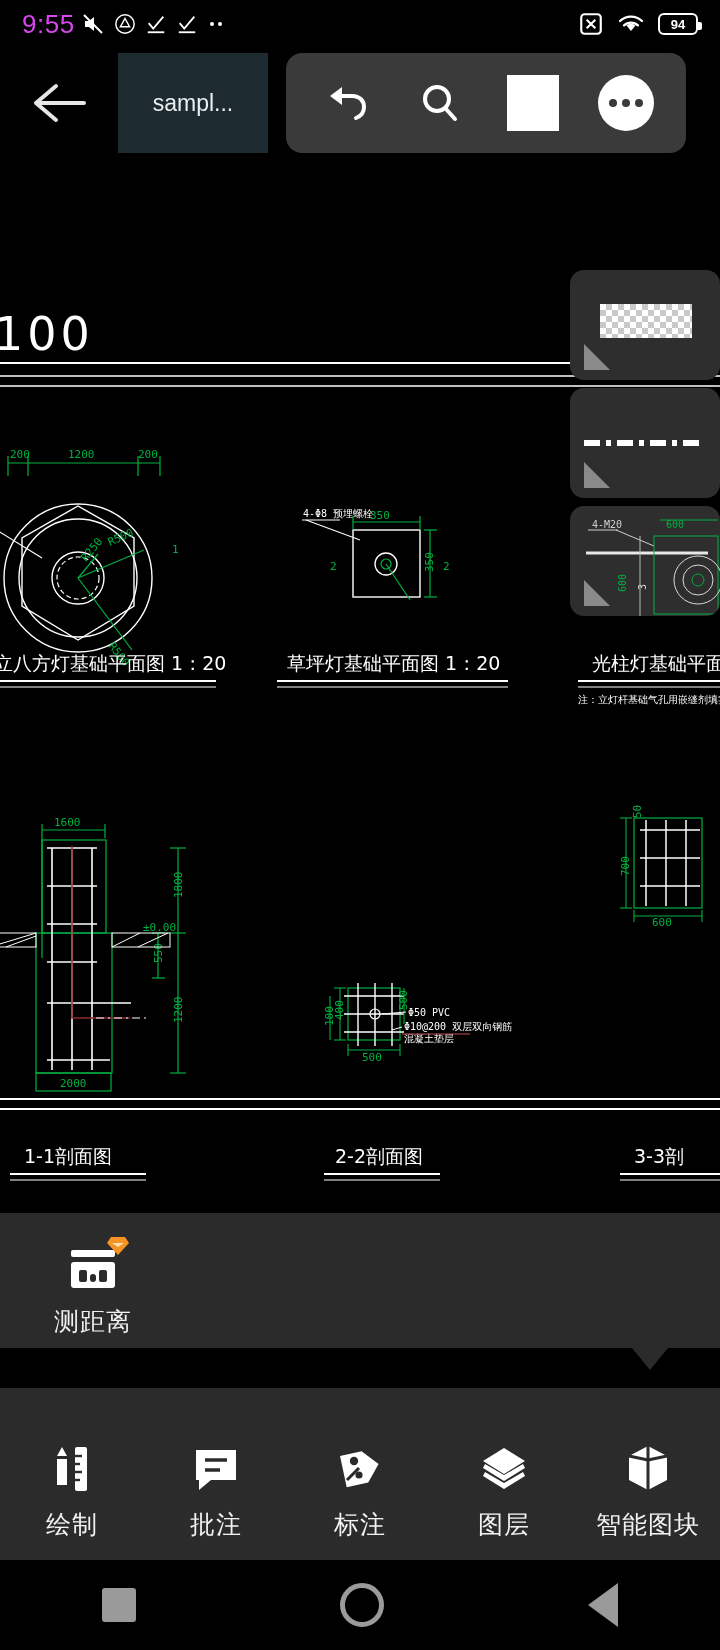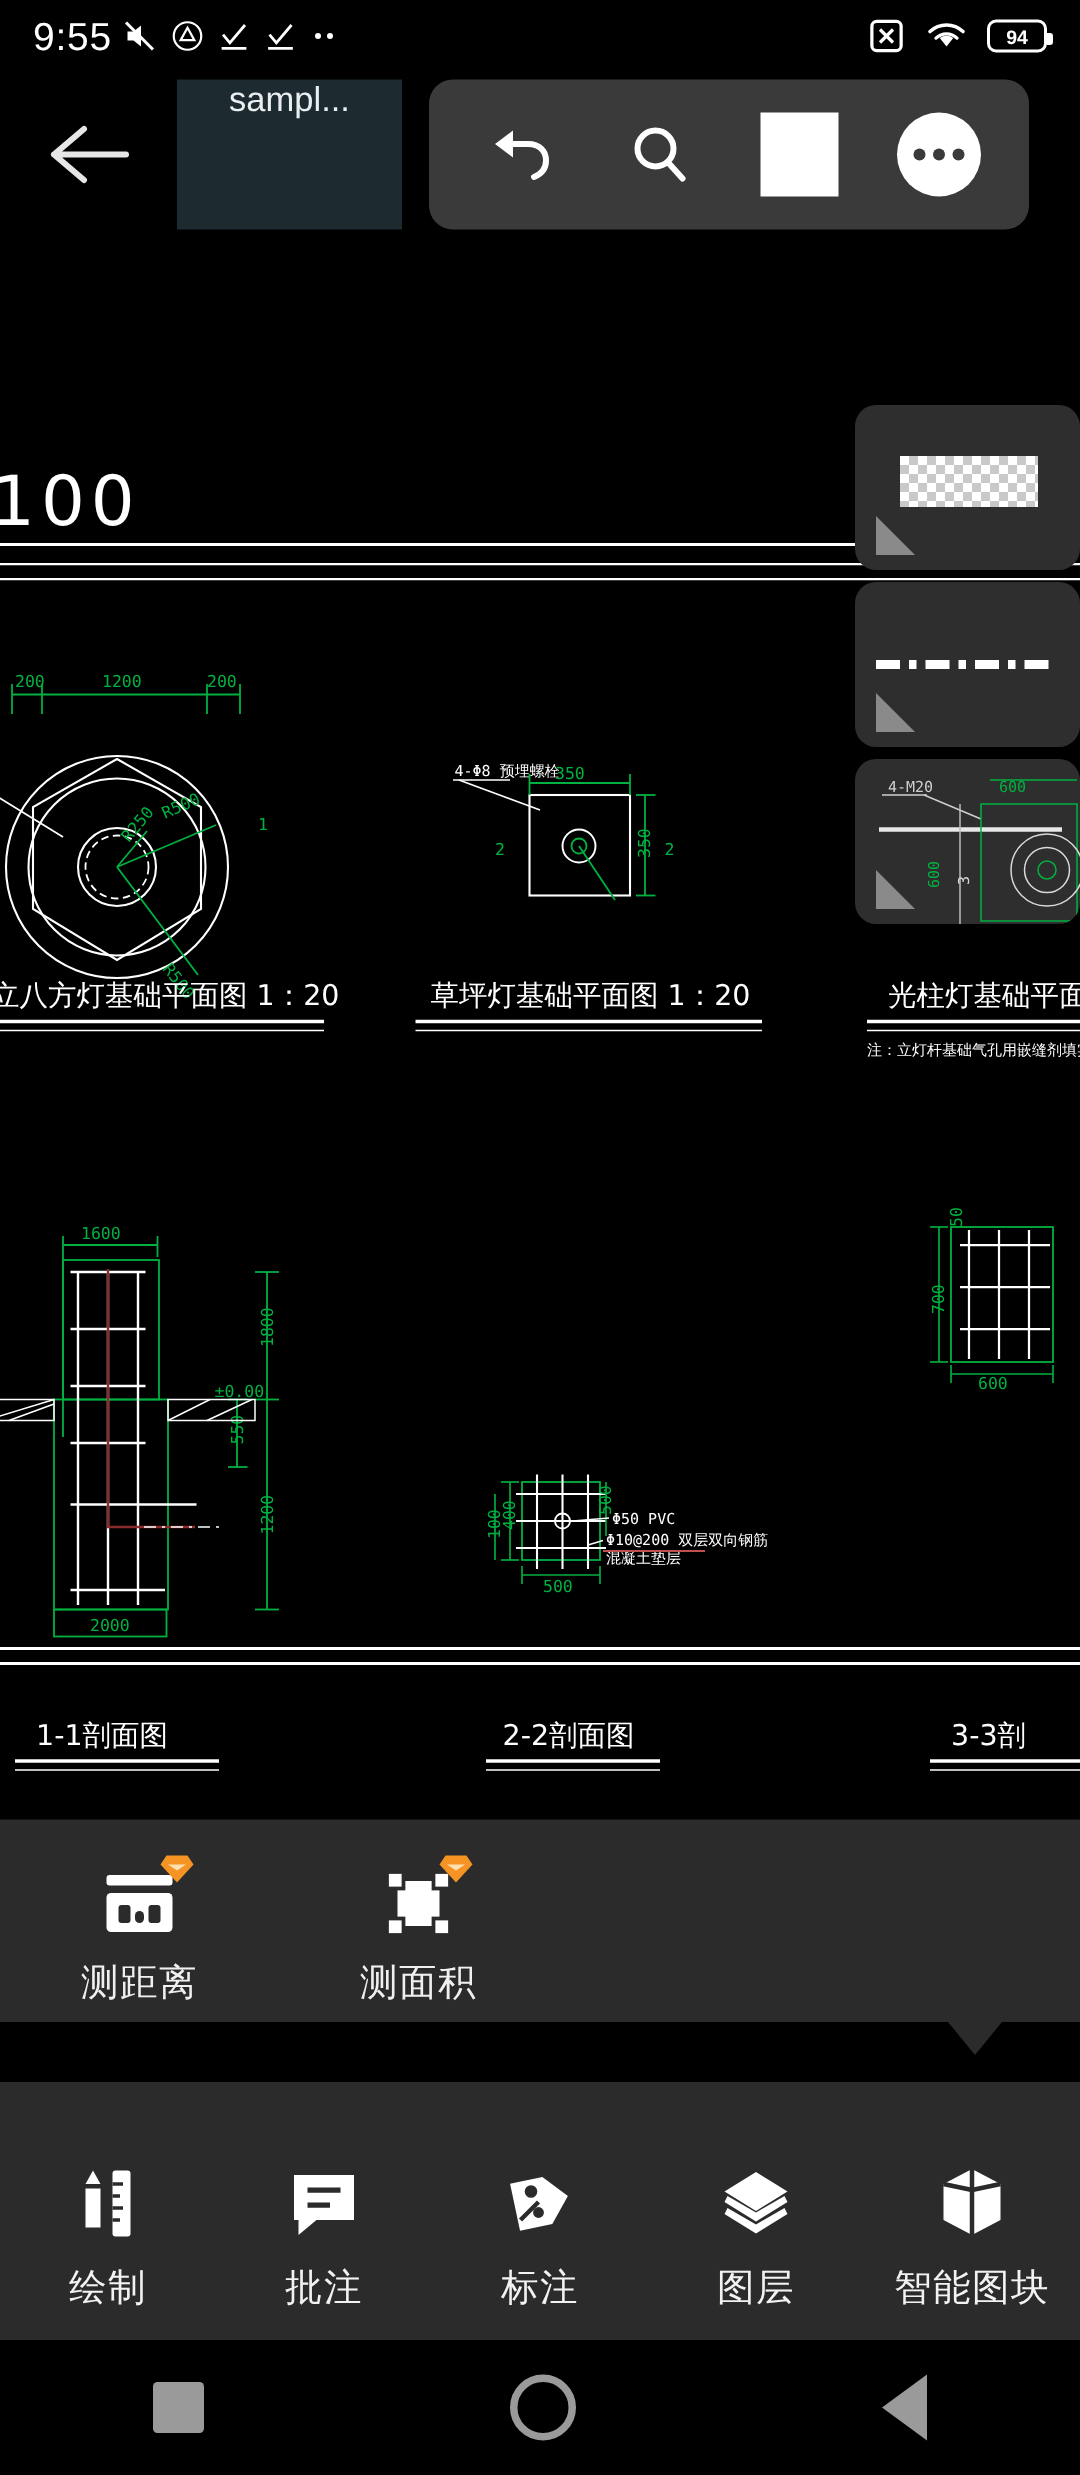--- a/index.html
+++ b/index.html
@@ -2,34 +2,34 @@
 <html><head>
 <meta charset="utf-8">
 <style>
   * { margin:0; padding:0; box-sizing:border-box; }
   html,body { width:720px; height:1650px; background:#000; overflow:hidden; }
   body { font-family:"Liberation Sans","DejaVu Sans",sans-serif; color:#fff; }
 
   
   .statusbar{ position:absolute; top:0; left:0; width:720px; height:48px;
     display:flex; align-items:center; padding:0 22px; background:#000; }
-  .sb-time{ font-size:26px; font-weight:400; letter-spacing:.5px; color:#ffffff; }
+  .sb-time{ font-size:26px; font-weight:400; letter-spacing:.5px; color:#d946ef; }
   .sb-icons-left{ display:flex; align-items:center; gap:9px; margin-left:6px; }
   .sb-icons-right{ margin-left:auto; display:flex; align-items:center; gap:13px; }
   .sb-ico{ display:inline-flex; align-items:center; justify-content:center; }
   .batt{ position:relative; width:40px; height:22px; border:2px solid #fff; border-radius:6px;
     display:flex; align-items:center; justify-content:center; font-size:13px; font-weight:700; }
   .batt:after{ content:""; position:absolute; right:-6px; top:7px; width:4px; height:8px;
     background:#fff; border-radius:0 2px 2px 0; }
 
   
   .topbar{ position:absolute; top:48px; left:0; width:720px; height:110px; background:#000;
     display:flex; align-items:center; }
   .back-btn{ width:118px; height:110px; display:flex; align-items:center; justify-content:center; }
-  .tab-chip{ width:150px; height:100px; background:#1d2a30; display:flex; align-items:flex-start;
+  .tab-chip{ width:150px; height:100px; background:#1d2a30; display:flex; align-items:center;
     justify-content:center; font-size:23px; color:#e9eef0; }
   .tool-group{ margin-left:18px; width:400px; height:100px; background:#3a3a3a; border-radius:16px;
     display:flex; align-items:center; justify-content:space-around; padding:0 14px; }
   .tool-btn{ width:60px; height:60px; display:flex; align-items:center; justify-content:center; }
   .white-rect{ width:52px; height:56px; background:#fff; }
   .dots{ width:56px; height:56px; border-radius:50%; background:#fff; display:flex;
     align-items:center; justify-content:center; gap:5px; }
   .dots i{ width:8px; height:8px; border-radius:50%; background:#3a3a3a; display:block; }
 
   
@@ -430,36 +430,20 @@
         <rect x="25" y="30" width="6" height="8" rx="3" fill="#2b2b2b"></rect>
       </svg>
       <svg class="vip" viewBox="0 0 26 22">
         <path d="M2 8l4-6h14l4 6-11 12z" fill="#f59424"></path>
         <path d="M7 8h12l-6 4z" fill="#ffe0b2"></path>
       </svg>
     </span>
     <span class="m-label">测距离</span>
   </div>
 
-  <div class="m-item">
-    <span class="m-icon">
-      <svg width="54" height="50" viewBox="0 0 54 50">
-        <rect x="13" y="10" width="28" height="30" fill="#fff"></rect>
-        <rect x="6" y="4" width="11" height="11" fill="#fff" stroke="#2b2b2b" stroke-width="2.5"></rect>
-        <rect x="37" y="4" width="11" height="11" fill="#fff" stroke="#2b2b2b" stroke-width="2.5"></rect>
-        <rect x="6" y="35" width="11" height="11" fill="#fff" stroke="#2b2b2b" stroke-width="2.5"></rect>
-        <rect x="37" y="35" width="11" height="11" fill="#fff" stroke="#2b2b2b" stroke-width="2.5"></rect>
-      </svg>
-      <svg class="vip" viewBox="0 0 26 22">
-        <path d="M2 8l4-6h14l4 6-11 12z" fill="#f59424"></path>
-        <path d="M7 8h12l-6 4z" fill="#ffe0b2"></path>
-      </svg>
-    </span>
-    <span class="m-label">测面积</span>
-  </div>
 </div>
 
 <div class="gap-strip"></div>
 <div class="active-caret"></div>
 
 <div class="bottomnav">
   <div class="nav-item">
     <span class="nav-ico">
       <svg width="46" height="50" viewBox="0 0 46 50">
         <path d="M8 16h10v26H8z" fill="#fff"></path>

